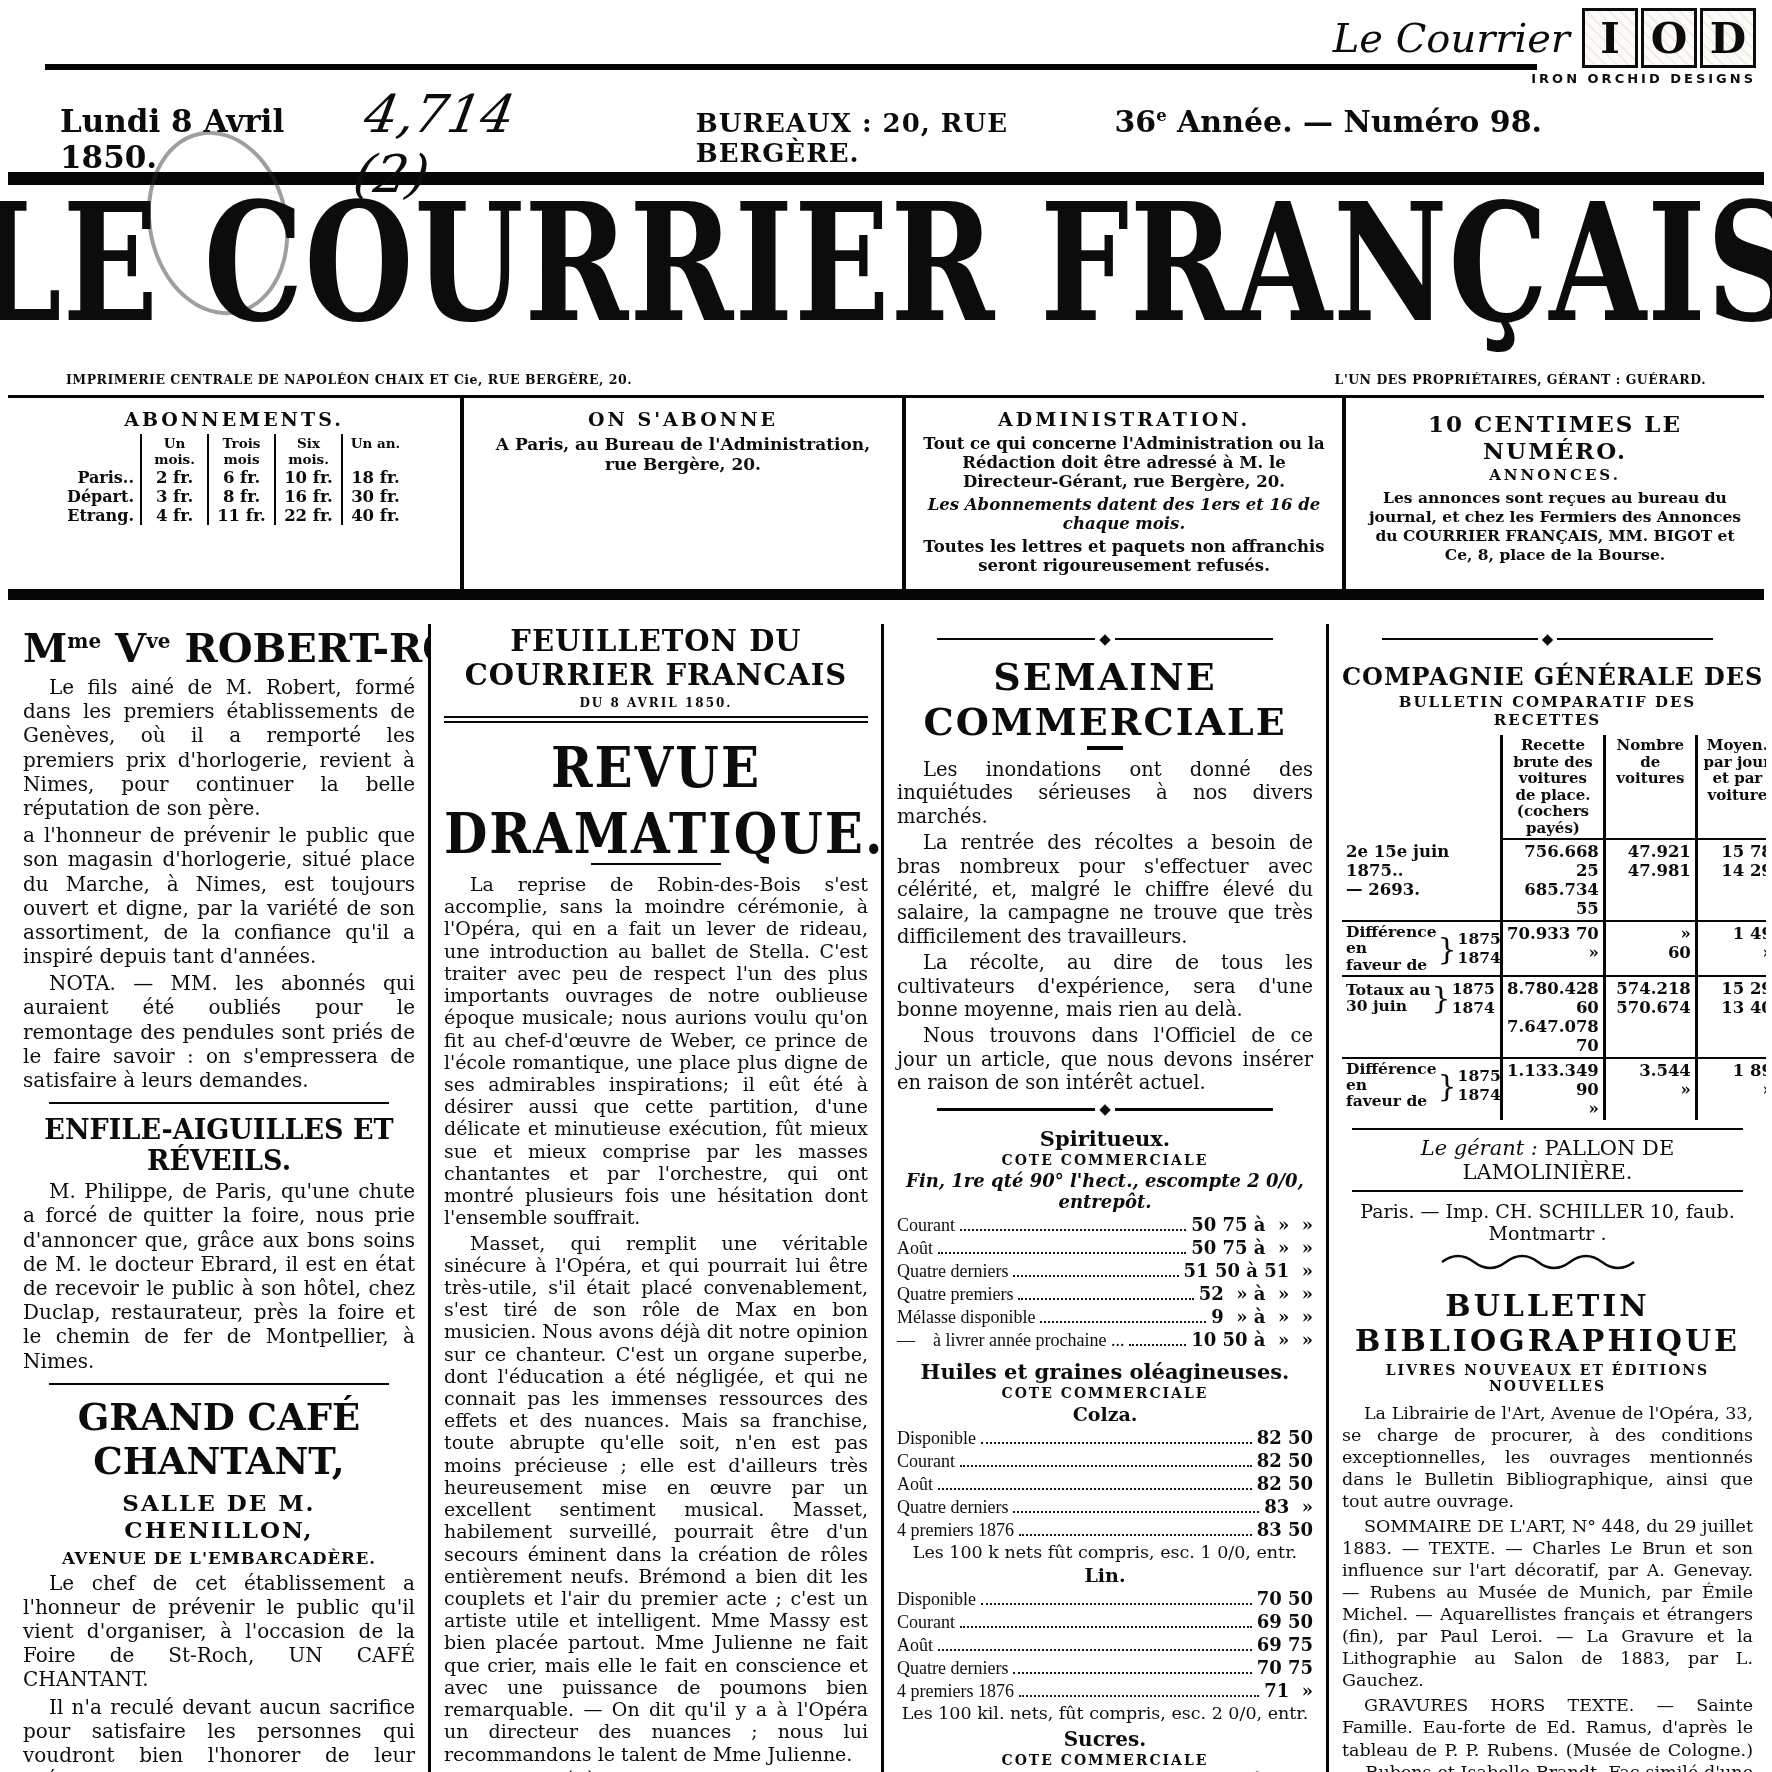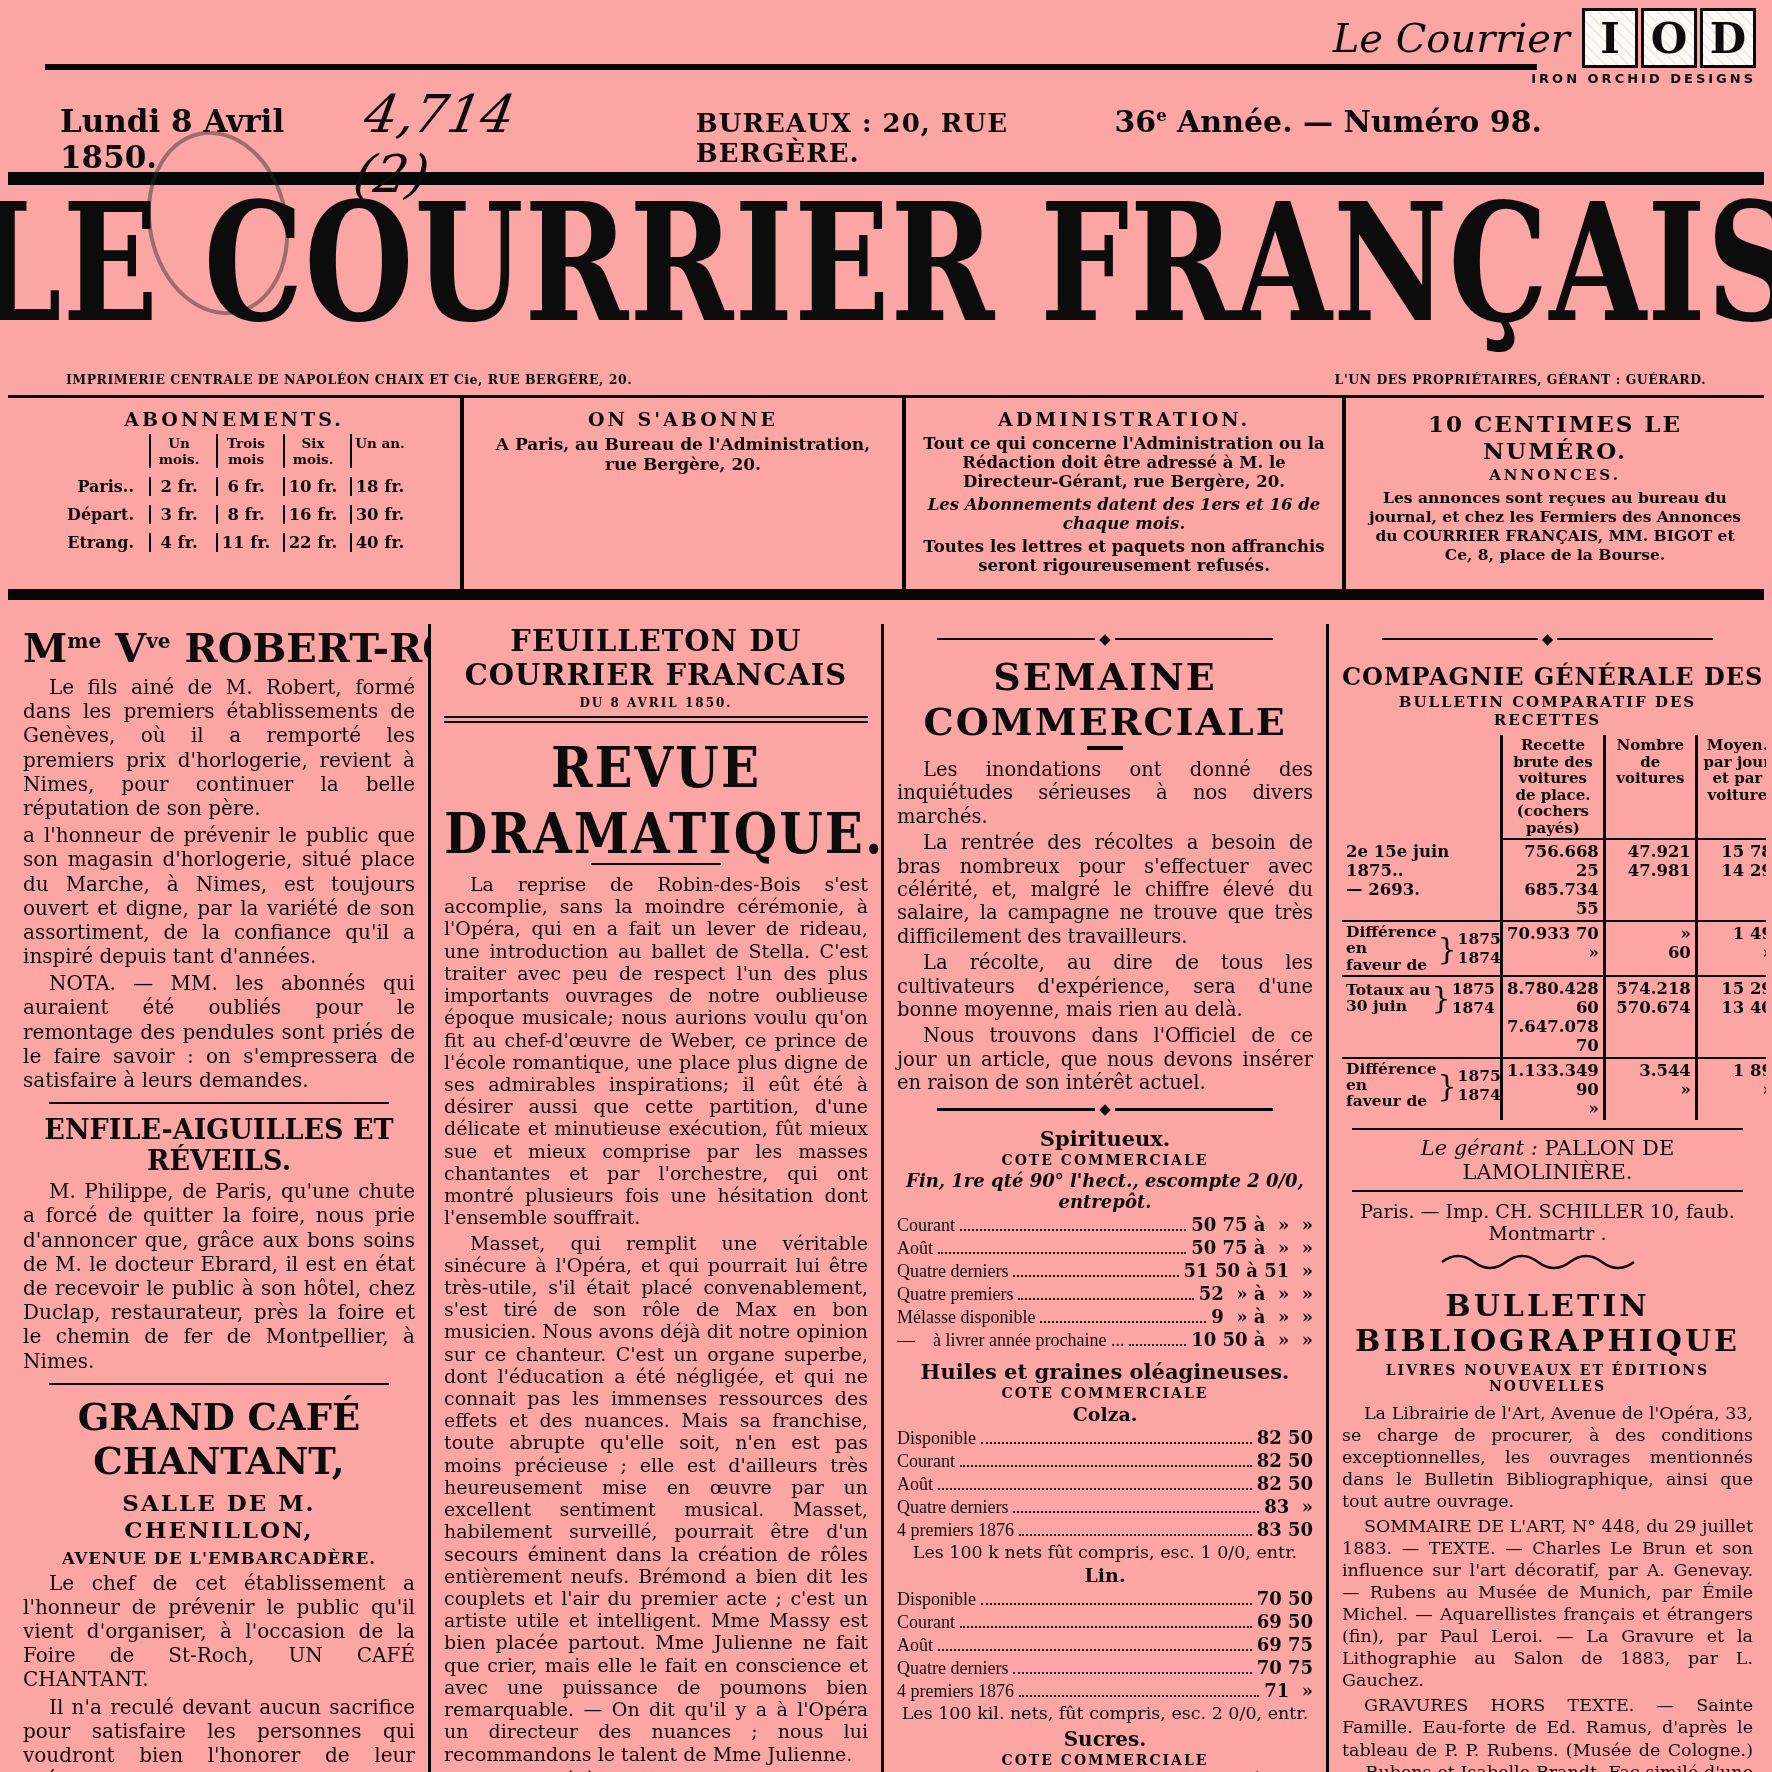--- a/index.html
+++ b/index.html
@@ -1,17 +1,17 @@
 <!DOCTYPE html>
 <html><head>
 <meta charset="utf-8">
 <style>
   * { box-sizing: border-box; }
   body { margin:0; background:#d8d5cc; }
-  .page { width:1772px; height:1772px; margin:0 auto; background:#fca5a5; color:#0c0c0c;
+  .page { width:1772px; height:1772px; margin:0 auto; background:#ffffff; color:#0c0c0c;
           font-family:"DejaVu Serif","Liberation Serif",serif; position:relative; overflow:hidden; }
   .hrule { background:#060606; }
   .rule-a { height:6px; margin:64px 235px 0 45px; }
   .rule-b { height:13px; margin:6px 8px 0 8px; }
   .rule-c { height:3px; margin:4px 8px 0 8px; }
   .rule-d { height:11px; margin:0 8px; }
 
   
   .dateline { display:flex; align-items:baseline; padding:14px 40px 0 60px; height:96px; }
   .date { font-size:31px; font-weight:bold; }
@@ -41,21 +41,21 @@
   
   .infoband { display:flex; margin:0 8px; border-top:0; }
   .vsep { width:4px; background:#060606; }
   .cell { padding:8px 16px 10px; }
   .cell-h { text-align:center; font-weight:bold; font-size:19px; letter-spacing:3px; margin:2px 0 4px; }
   .cell p { margin:4px 0; }
   .ab-cell { width:452px; }
   .on-cell { width:438px; text-align:center; font-size:17px; font-weight:bold; }
   .ad-cell { width:436px; text-align:center; font-size:16.5px; font-weight:bold; }
   .px-cell { flex:1; text-align:center; }
-  .abn { display:grid; grid-template-columns:92px repeat(4,1fr); font-weight:bold; margin:4px 0 0 24px; width:360px;gap:9px; }
+  .abn { display:grid; grid-template-columns:92px repeat(4,1fr); font-weight:bold; margin:4px 0 0 24px; width:360px; }
   .abn .hc { font-size:13.5px; text-align:center; border-left:2px solid #060606; padding:1px 0; }
   .abn .hc0 { border-left:none; }
   .abn .lb { font-size:16px; text-align:right; padding-right:6px; }
   .abn .vc { font-size:16.5px; text-align:center; border-left:2px solid #060606; }
   .px-t { font-size:23px; font-weight:bold; letter-spacing:2px; margin:4px 0 2px; }
   .px-s { font-size:15px; font-weight:bold; letter-spacing:3px; margin:2px 0 4px; }
   .px-p { font-size:15.5px; font-weight:bold; text-align:center; margin:0; }
   .it { font-style:italic; }
 
   

